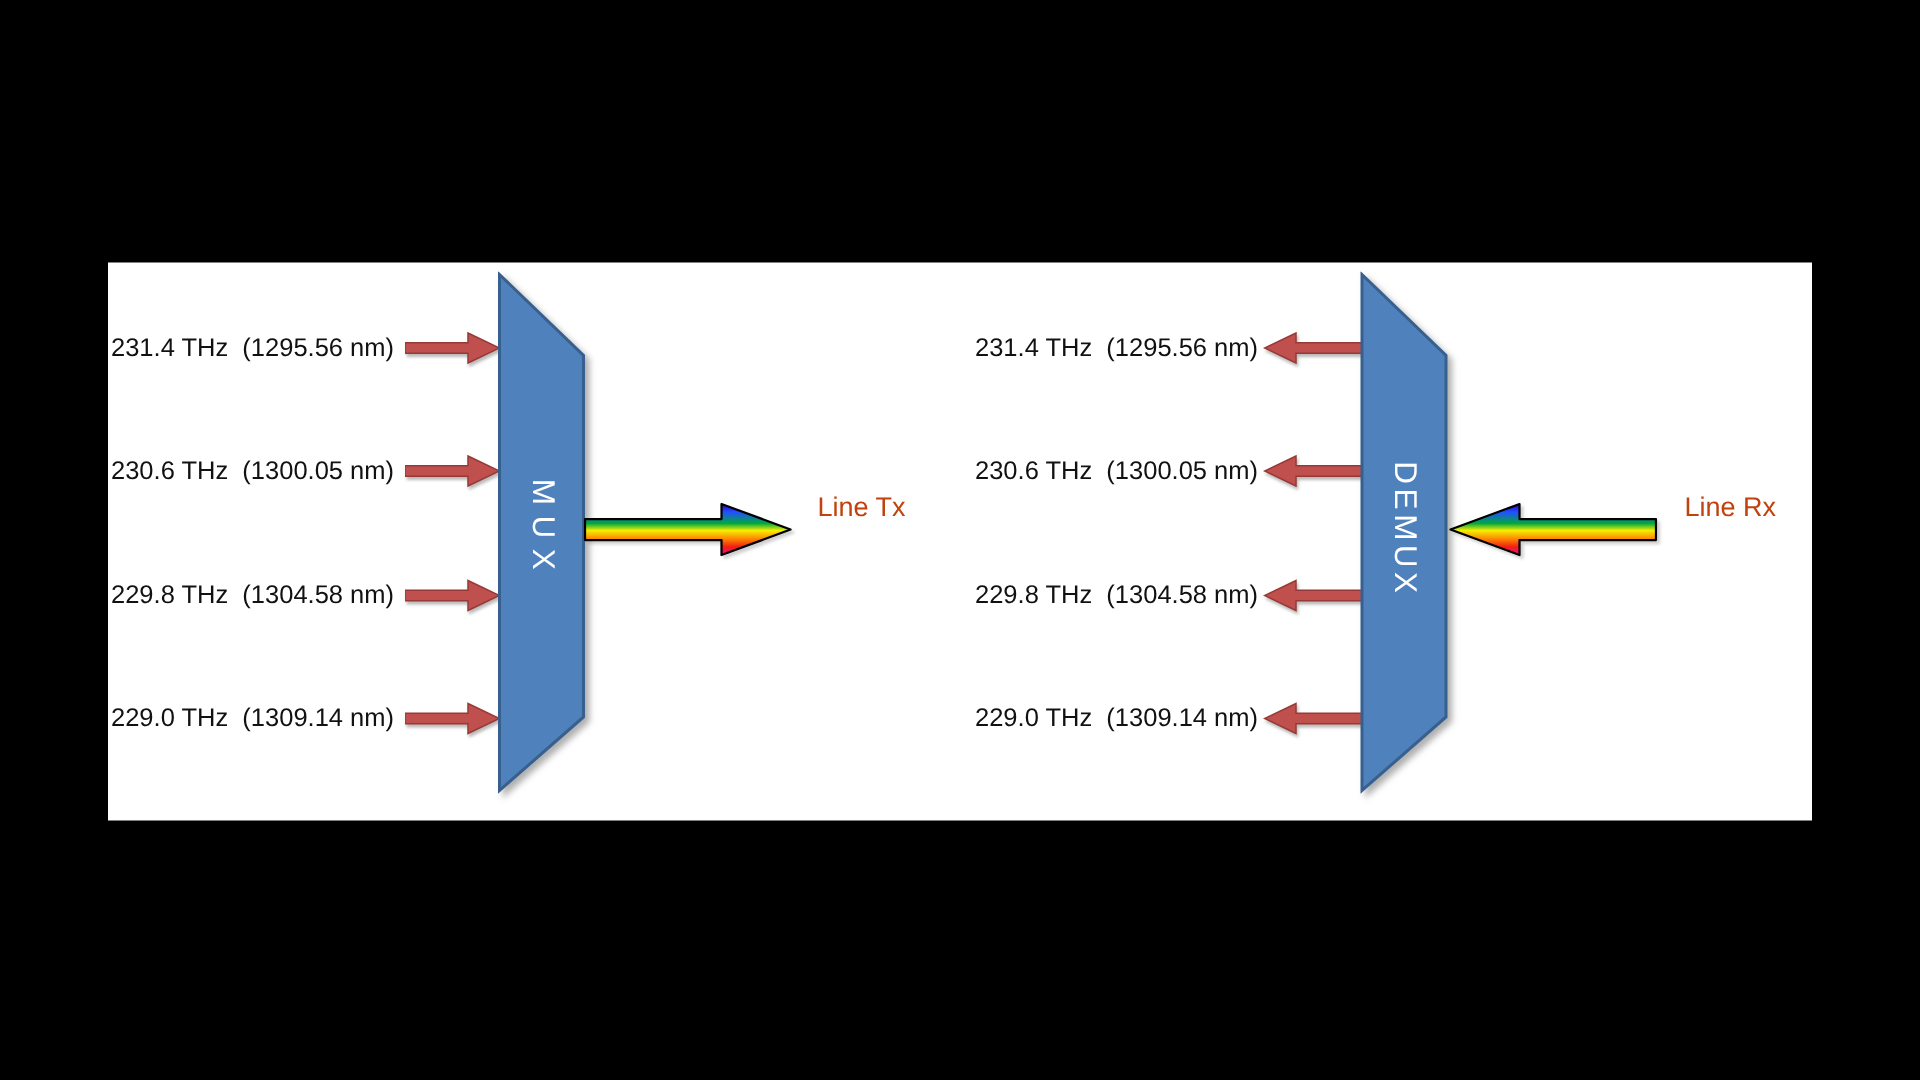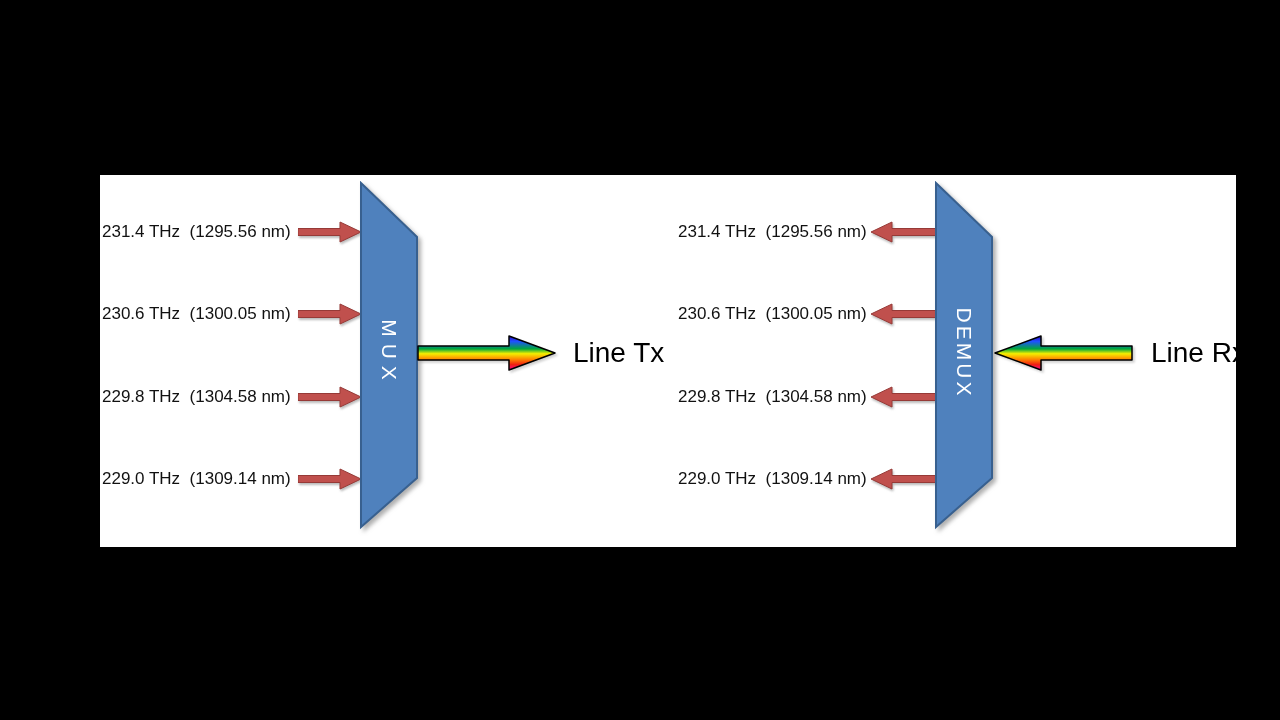--- a/index.html
+++ b/index.html
@@ -4,21 +4,20 @@
 <style>
   html,body{margin:0;padding:0;background:#000;}
   .stage{
     position:relative;width:1280px;height:720px;overflow:hidden;
     font-family:"Liberation Sans", sans-serif;
     background:var(--bg-color,#000);
   }
   .panel{
     position:absolute;left:72px;top:175px;width:1136px;height:372px;
     background:var(--panel-bg,#fff);
-    margin-left:28px;
   }
   .ch-label{
     position:absolute;height:22px;line-height:22px;
     font-size:17px;color:#111;white-space:pre;
   }
   .ch-label.left{left:2px;}
   .ch-label.right{left:578px;}
   .row1{top:46px;} .row2{top:128px;} .row3{top:211px;} .row4{top:293px;}
   .ch-arrow{position:absolute;filter:drop-shadow(1px 2px 1px rgba(130,130,130,0.55));}
   .ch-arrow.left{left:198px;}
@@ -30,22 +29,22 @@
     position:absolute;top:165px;width:120px;height:26px;line-height:26px;
     text-align:center;color:#fff;font-size:21px;
     transform:rotate(90deg);
   }
   .block-label.mux{left:229px;letter-spacing:7px;}
   .block-label.demux{left:804px;letter-spacing:3px;}
   .spec-arrow{position:absolute;top:160px;filter:drop-shadow(2px 2px 1px rgba(140,140,140,0.4));}
   .spec-arrow.tx{left:317px;}
   .spec-arrow.rx{left:893px;}
   .line-label{
-    position:absolute;top:163px;height:30px;line-height:30px;
-    font-size:28px;color:#000000;white-space:pre;
+    position:absolute;top:148px;height:30px;line-height:30px;
+    font-size:18px;color:#c2410c;white-space:pre;
   }
   .line-label.tx{left:473px;}
   .line-label.rx{left:1051px;text-align:right;}
   .defs-holder{position:absolute;width:0;height:0;overflow:hidden;}
 </style>
 </head>
 <body>
 
 <div class="stage">
 

